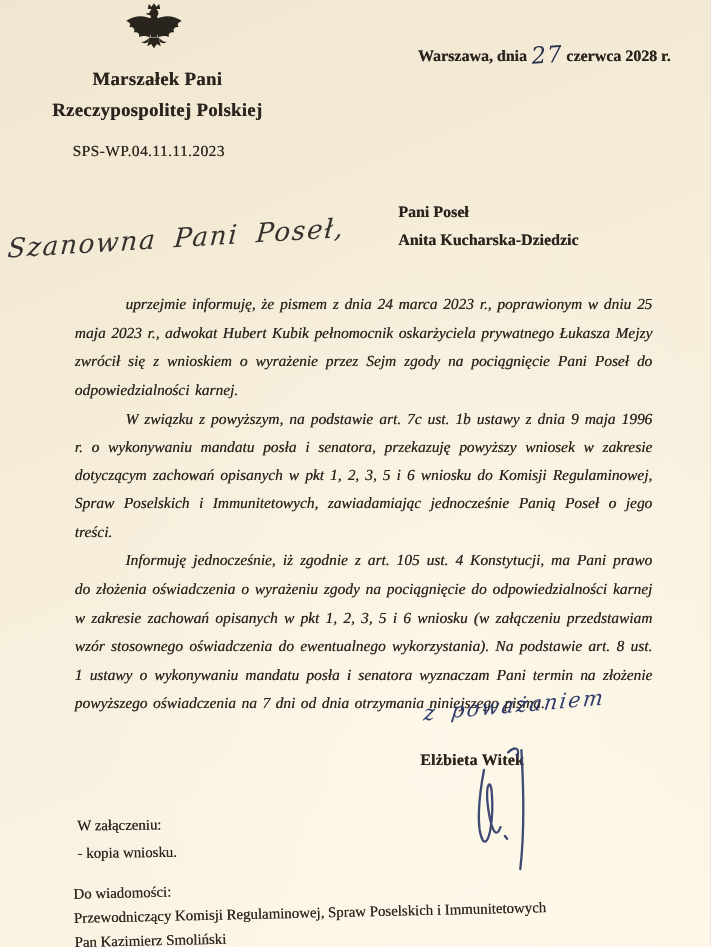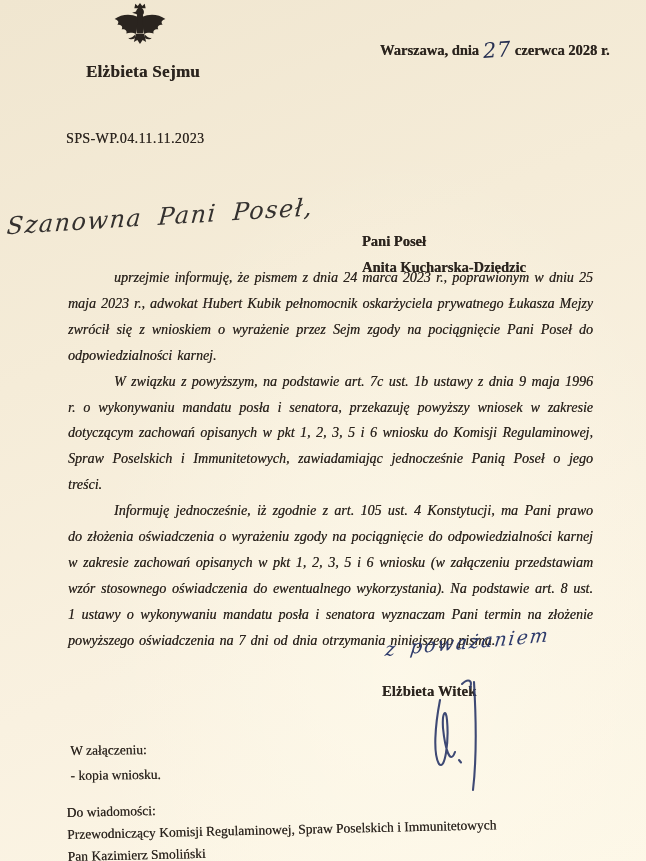--- a/index.html
+++ b/index.html
@@ -15,21 +15,21 @@
   .print{color:#2b241e;text-shadow:0.25px 0 0 rgba(43,36,30,.75);}
   .sender{left:22px;top:58px;width:242px;text-align:center;font-weight:bold;
           font-size:17px;line-height:28px;letter-spacing:.3px;}
   .eagle{left:108px;top:2px;width:64px;height:50px;}
   .refnum{left:66px;top:131px;font-size:14px;font-weight:normal;letter-spacing:.4px;}
   .dateline{left:380px;top:38px;font-size:14.5px;font-weight:bold;white-space:nowrap;}
   .hw-day{display:inline-block;font-style:italic;font-family:"DejaVu Serif",serif;
           font-size:21px;color:#273052;font-weight:normal;letter-spacing:1px;
           transform:rotate(-4deg);margin:0 3px 0 4px;vertical-align:-2px;
           text-shadow:none;}
-  .recipient{left:362px;top:180px;font-size:14.5px;line-height:26px;font-weight:bold;margin-top:48px;}
+  .recipient{left:362px;top:180px;font-size:14.5px;line-height:26px;font-weight:bold;}
   .greeting{left:8px;top:212px;width:270px;font-family:"DejaVu Serif",serif;
             font-style:italic;font-size:24px;color:#34312f;letter-spacing:1.5px;
             word-spacing:7px;transform:rotate(-3.5deg) skewX(-8deg);transform-origin:left top;
             white-space:nowrap;}
   .body-text{left:68px;top:265px;width:525px;font-size:14px;line-height:25.9px;
              text-align:justify;}
   .body-text p{margin:0;text-indent:46px;word-spacing:1.5px;font-style:italic;}
   .closing-hw{left:384px;top:638px;font-family:"DejaVu Serif",serif;font-style:italic;
               font-size:19px;color:#2e3b6b;letter-spacing:2px;word-spacing:5px;
               transform:rotate(-5deg) skewX(-12deg);transform-origin:left bottom;white-space:nowrap;}
@@ -53,21 +53,22 @@
       <path d="M31 13 C29 19 29 27 31 33 L37 33 C39 27 39 19 37 13 Z"></path>
       <path d="M31.5 15.5 C24 11.5 14 12.5 7 17.5 C11 19 12 20.5 10 23.5 C14.5 23.5 16 25.5 14.5 28.5 C18.5 28 20.5 30 19.5 33 C23 31.5 27 32 30 33.5 Z"></path>
       <path d="M36.5 15.5 C44 11.5 54 12.5 61 17.5 C57 19 56 20.5 58 23.5 C53.5 23.5 52 25.5 53.5 28.5 C49.5 28 47.5 30 48.5 33 C45 31.5 41 32 38 33.5 Z"></path>
       <path d="M29.5 33.5 L38.5 33.5 L40.5 42 L36.8 39.8 L34 44 L31.2 39.8 L27.5 42 Z"></path>
       <path d="M29 34 C26.5 36.5 24 38.5 21.5 37.5 C23 39.5 26 39.6 28.5 38 Z"></path>
       <path d="M39 34 C41.5 36.5 44 38.5 46.5 37.5 C45 39.5 42 39.6 39.5 38 Z"></path>
     </g>
   </svg>
 
   <div class="abs sender print">
-    <div>Elżbieta Sejmu</div>
+    <div>Marszałek Pani</div>
+    <div>Rzeczypospolitej Polskiej</div>
   </div>
 
   <div class="abs refnum print">SPS-WP.04.11.11.2023</div>
 
   <div class="abs dateline print">
     <span>Warszawa, dnia</span><span class="hw-day">27</span><span>czerwca 2028 r.</span>
   </div>
 
   <div class="abs recipient print">
     <div>Pani Poseł</div>

